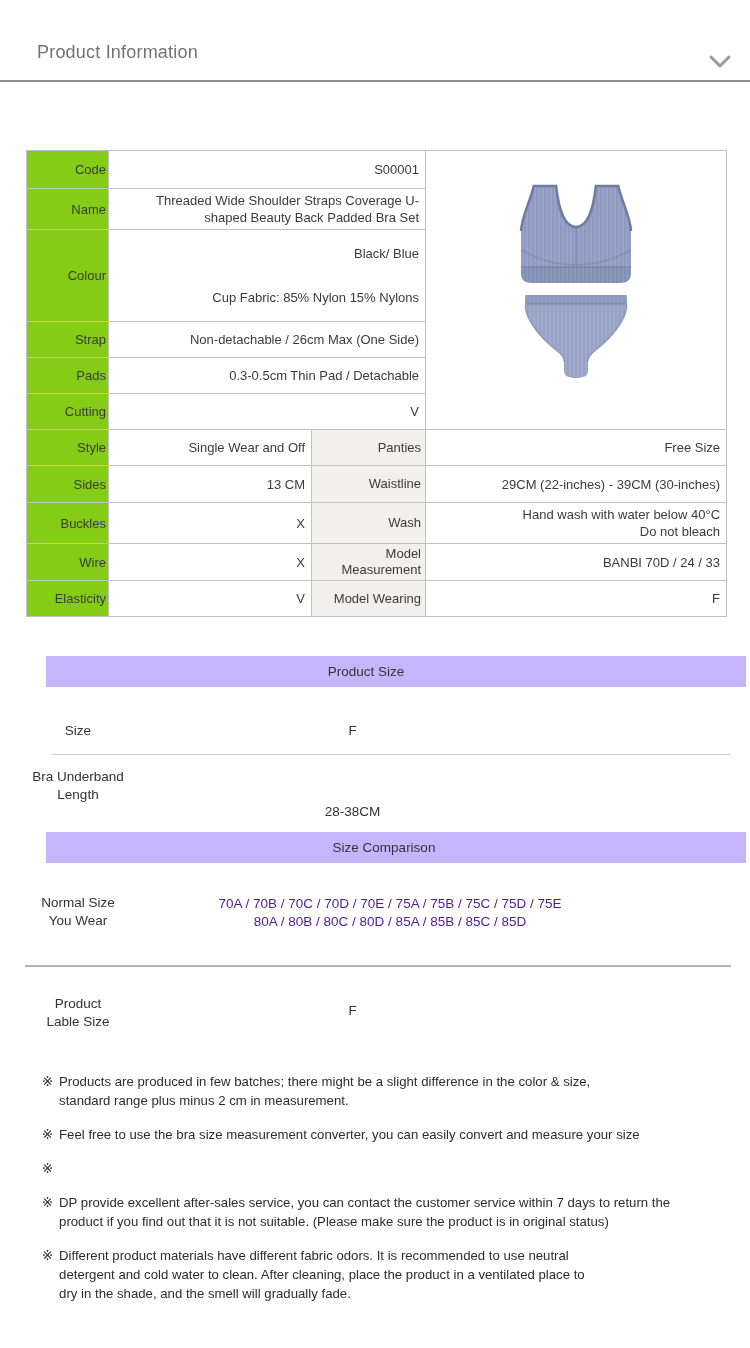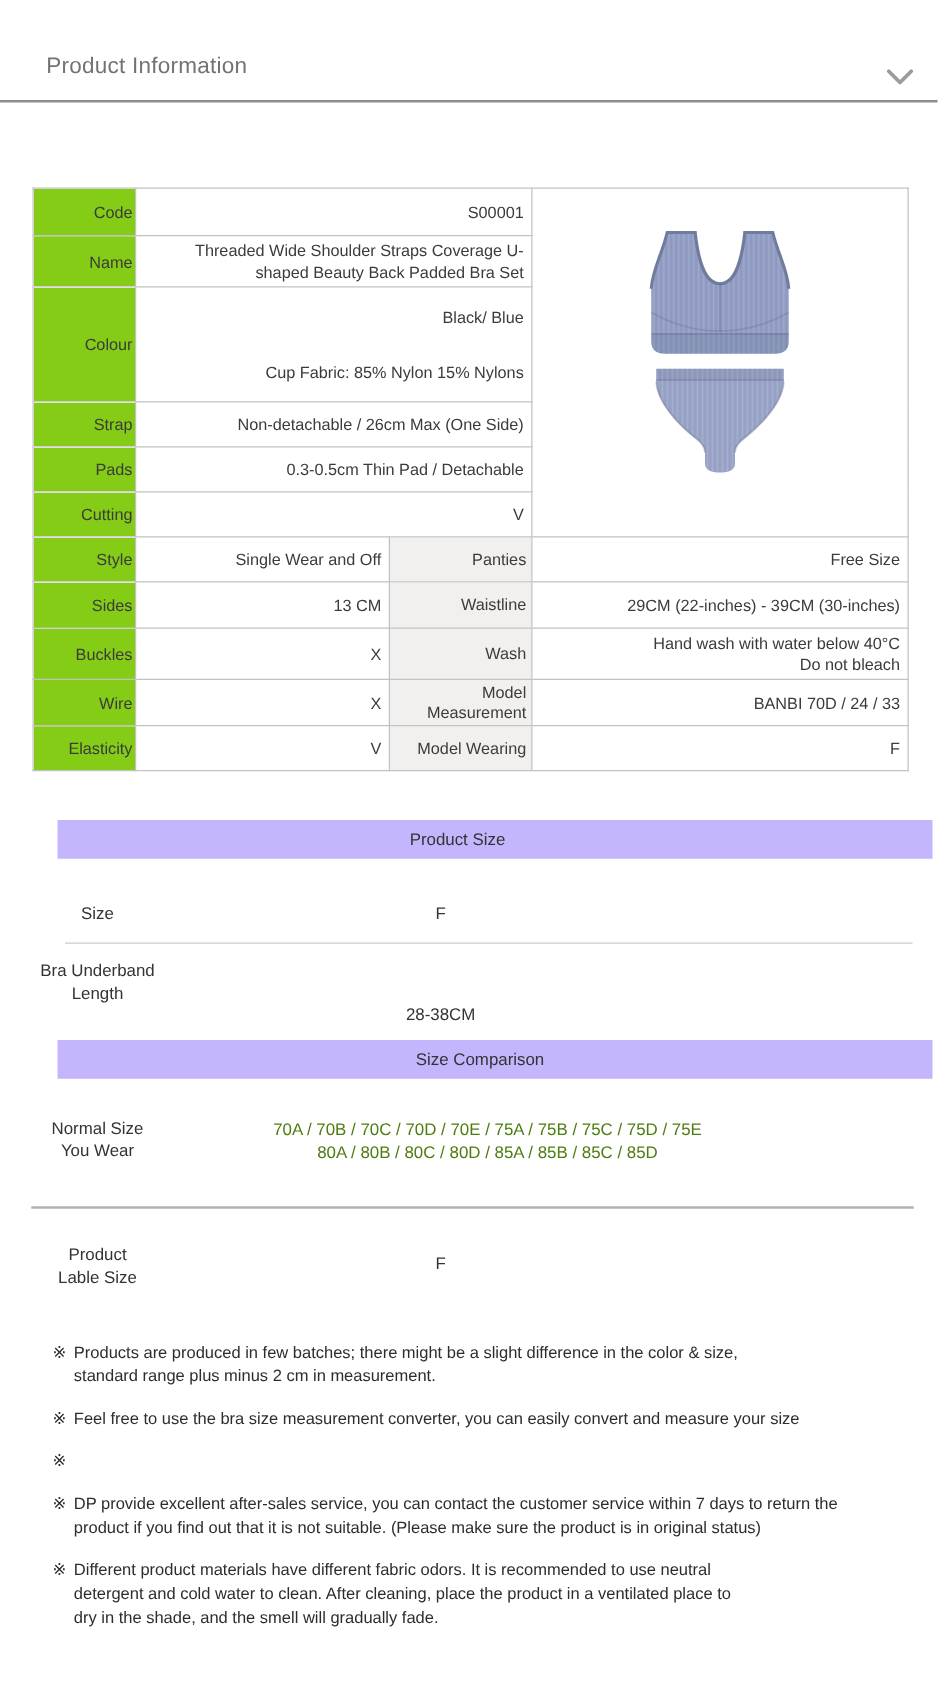--- a/index.html
+++ b/index.html
@@ -29,21 +29,21 @@
   .bar .bar-text{position:relative;}
   .bar1{top:656px;}  .bar1 .bar-text{left:-30px;}
   .bar2{top:832px;}  .bar2 .bar-text{left:-12px;}
 
   
   .ps-label{position:absolute;left:26px;width:104px;text-align:center;font-size:13.5px;
             line-height:18px;white-space:pre-line;color:#333333;}
   .ps-value{position:absolute;left:130px;width:445px;text-align:center;font-size:13.5px;
             color:#333333;white-space:pre-line;line-height:18px;}
   .sc-value{position:absolute;left:130px;width:520px;text-align:center;font-size:13.5px;
-            color:#4d7c0f;white-space:pre-line;line-height:17.5px;}
+            color:#4c1d95;white-space:pre-line;line-height:17.5px;}
   .rule-thin{position:absolute;left:52px;top:754px;width:678px;height:1px;background:#cbcbcb;}
   .rule-mid{position:absolute;left:25px;top:965px;width:706px;height:2px;background:#b3b3b3;}
 
   
   .notes{position:absolute;left:42px;top:1072px;width:700px;}
   .note{display:flex;align-items:flex-start;margin-bottom:15px;font-size:13.2px;line-height:19px;color:#2d2d2d;}
   .note .marker{margin-right:6px;flex:0 0 auto;}
   .note .txt{white-space:pre;}
 </style>
 </head>

